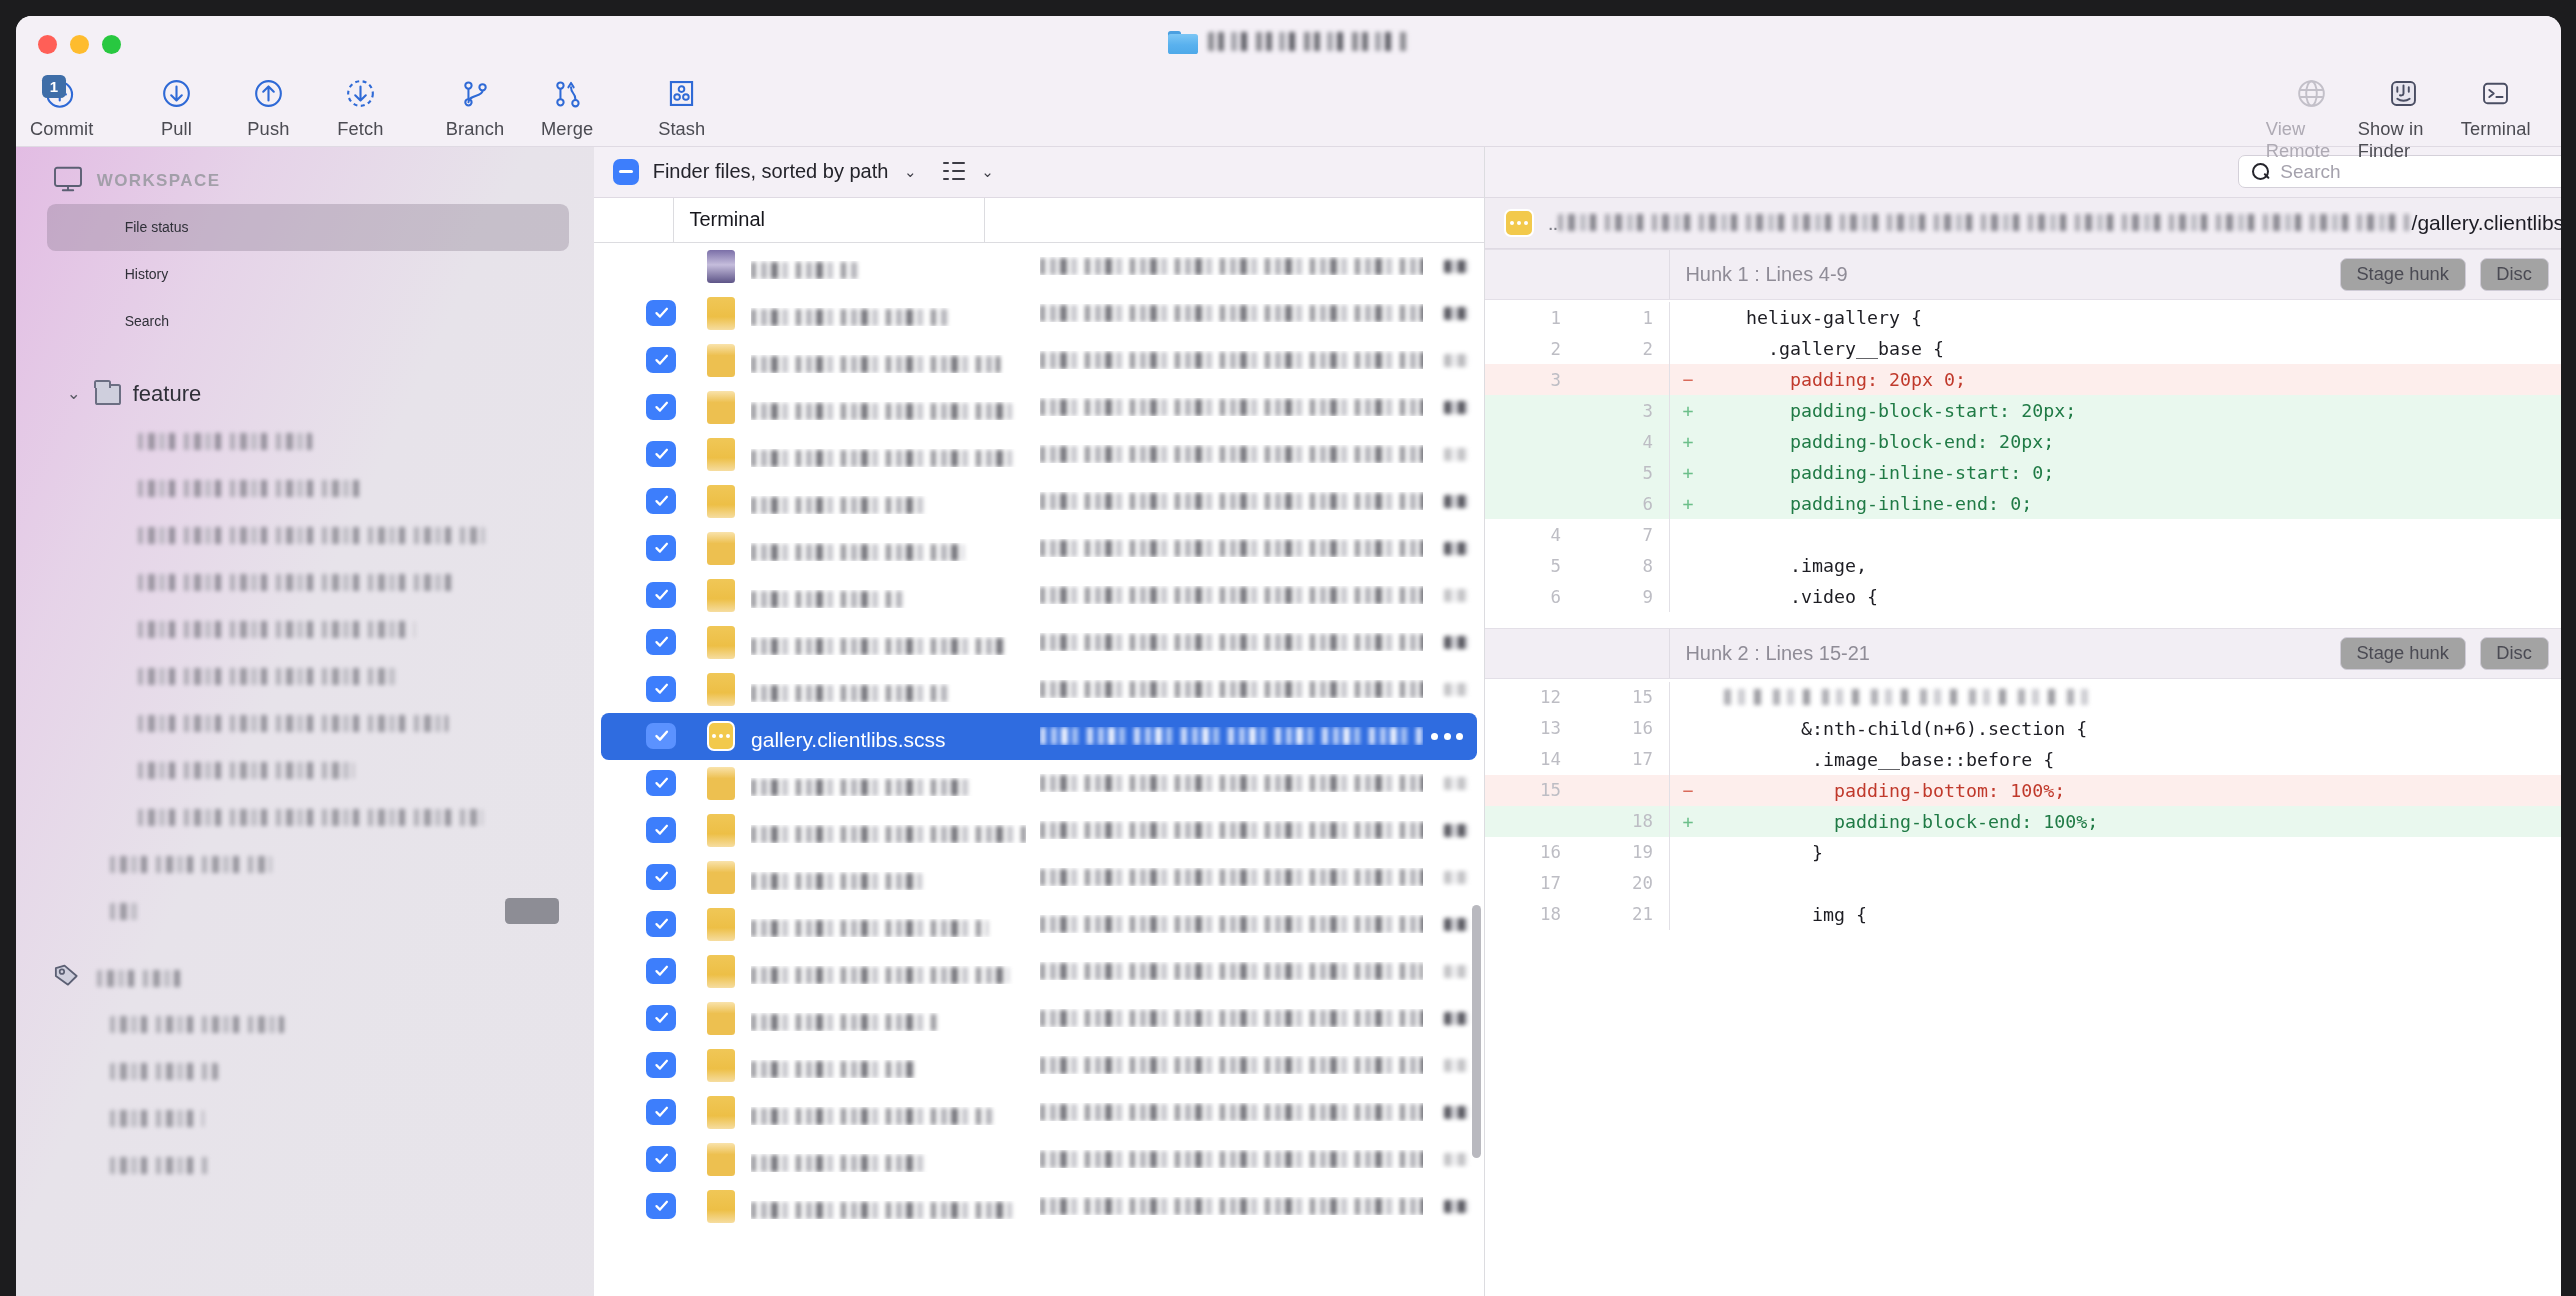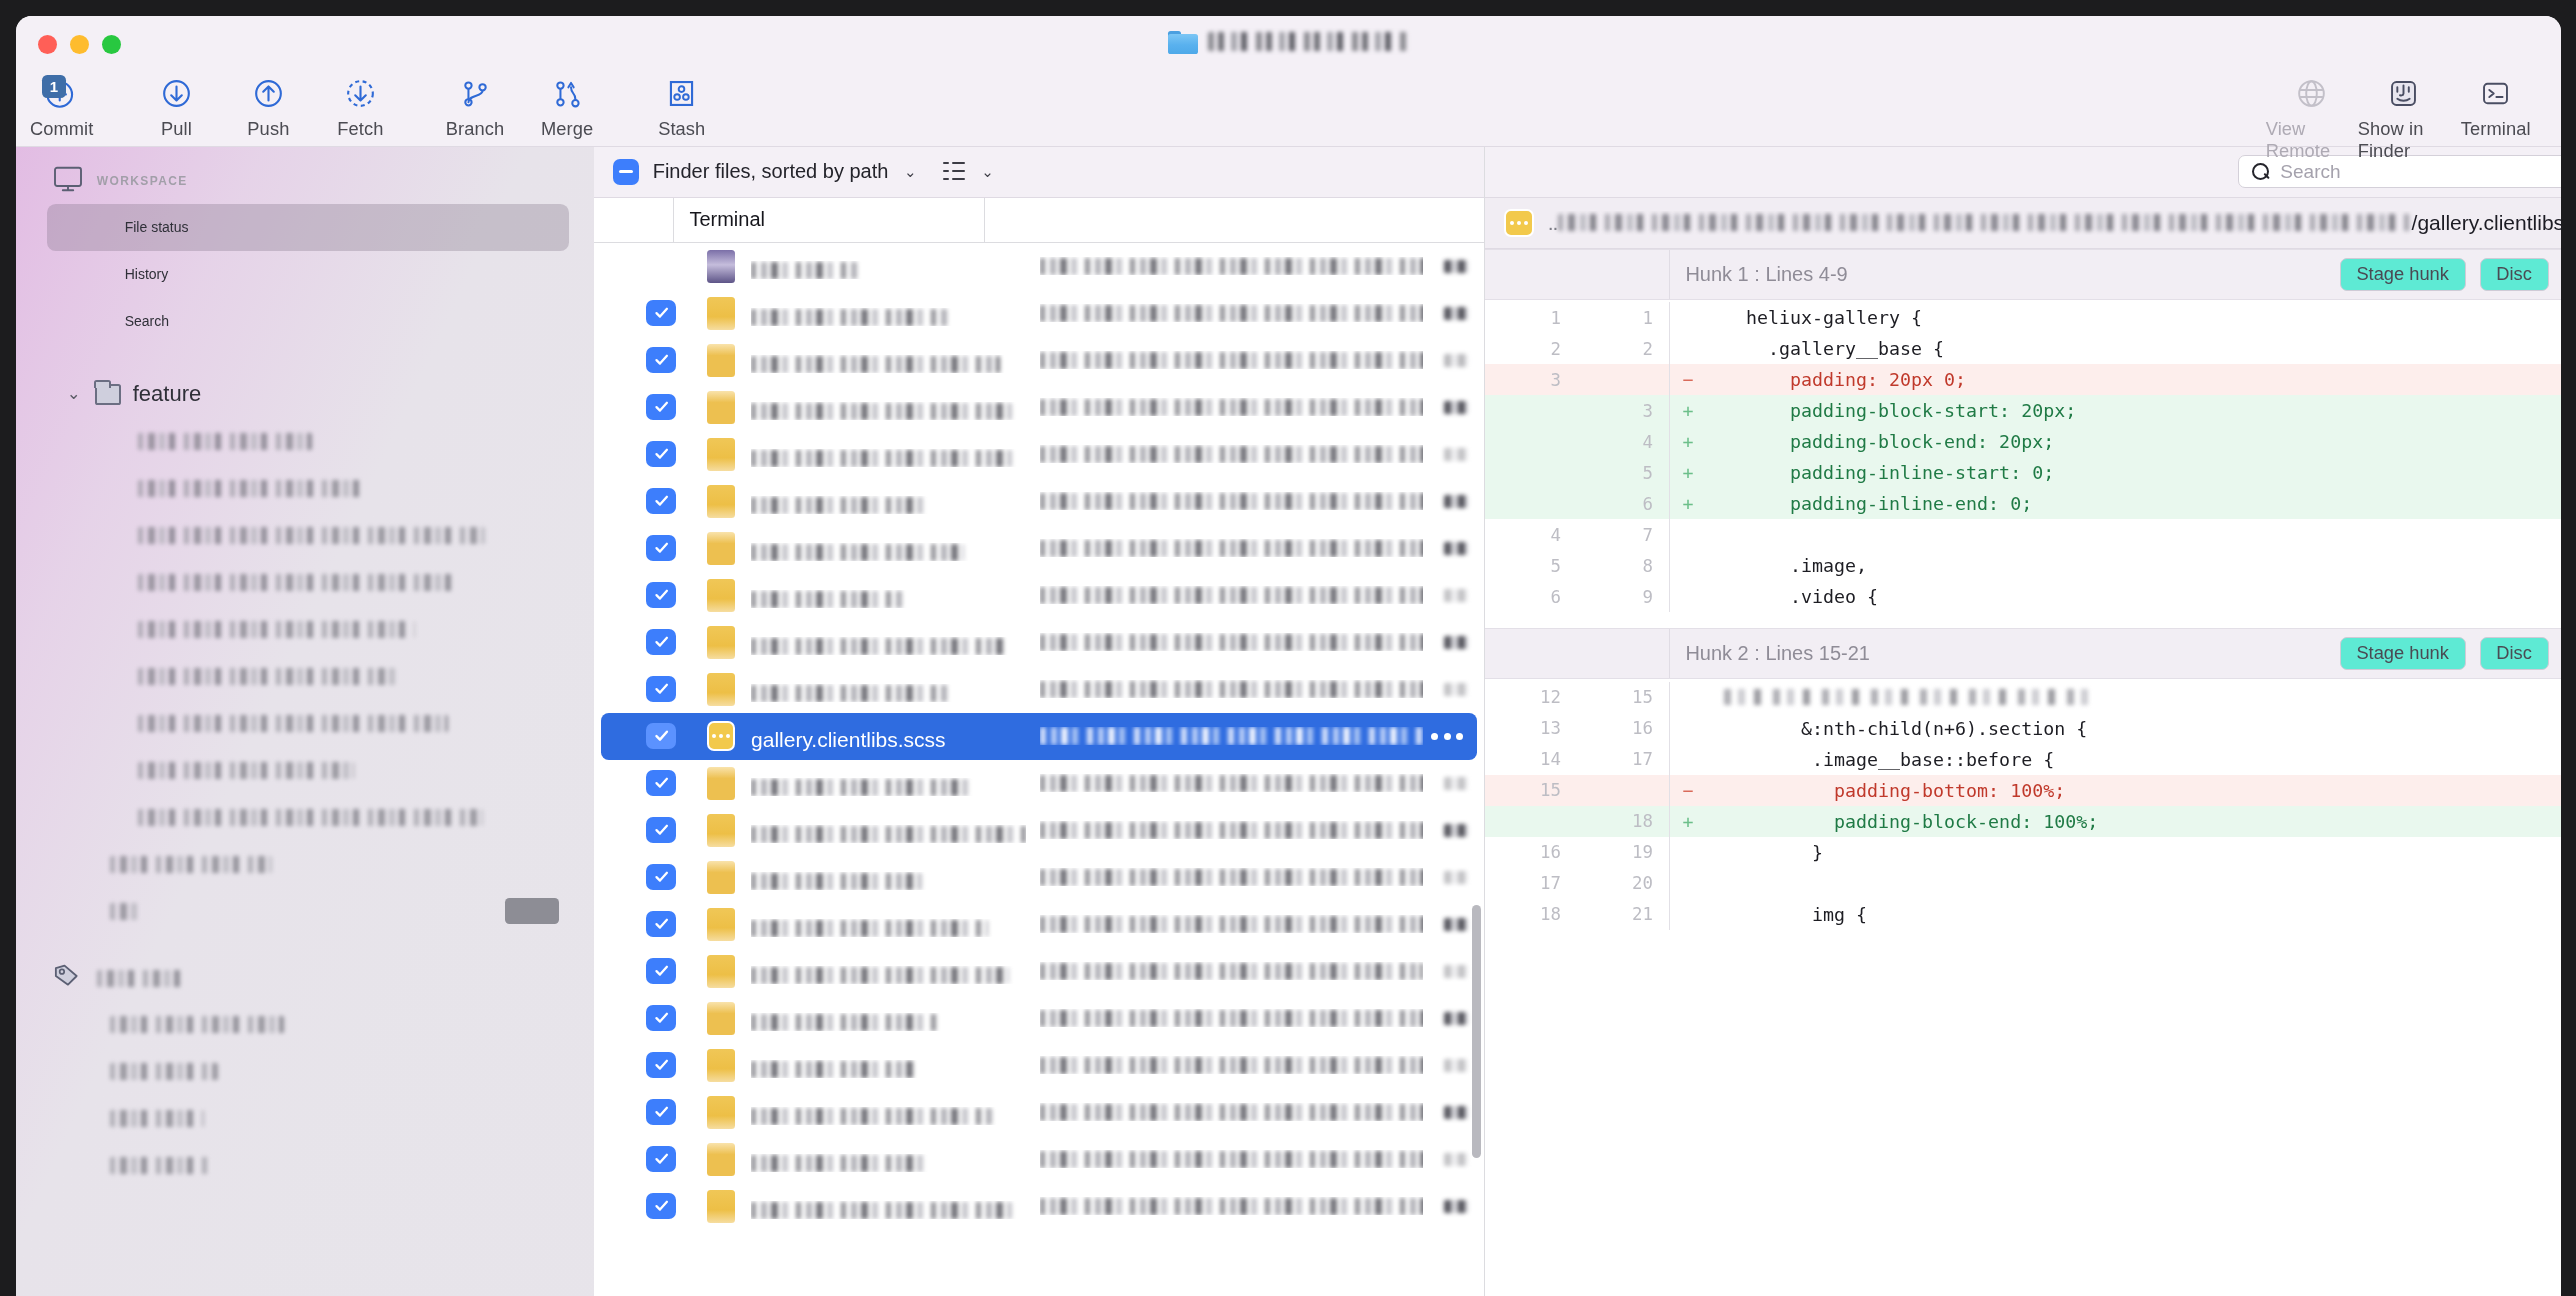--- a/index.html
+++ b/index.html
@@ -101,21 +101,21 @@
       #e7e4ea;
     overflow: hidden;
     font-size: 21px;
     color: #2f3038;
   }
   .sb-section {
     display: flex; align-items: center; gap: 14px;
     padding: 0 0 0 37px; height: 45px;
   }
   .sb-section .stitle {
-    font-size: 12px; font-weight: bold; letter-spacing: 1.4px; color: #a29fa9;
+    font-size: 17px; font-weight: bold; letter-spacing: 1.4px; color: #a29fa9;
   }
   .sb-item {
     height: 47px; margin: 0 24.4px 0 31px;
     display: flex; align-items: center;
     padding-left: 78px; border-radius: 8.7px;
     font-size: 14px; color: #2f3038;
     cursor: default;
   }
   .sb-item.active { background: rgba(122,110,128,.30); }
   .sb-branch {
@@ -303,21 +303,21 @@
   .hunkbar {
     height: 51px; background: #f2eef4;
     display: flex; align-items: center;
     border-top: 0.9px solid #e3dfe7; border-bottom: 0.9px solid #e3dfe7;
   }
   .hunkbar .hgutter { width: 185px; flex: 0 0 185px; height: 100%; border-right: 0.9px solid #e0dce4; }
   .hunkbar .hlabel { flex: 1 1 auto; font-size: 20px; color: #8f8c97; padding-left: 15.7px; }
   .hunk-actions { display: flex; gap: 14px; padding-right: 12.2px; }
   .hbtn {
     height: 33px; padding: 0 15.7px; border: 0.9px solid #cfcbd6; border-radius: 7px;
-    background: #5eead4; color: #4a4a53; font-size: 18.3px;
+    background: #a3a3a3; color: #4a4a53; font-size: 18.3px;
     display: flex; align-items: center;
   }
 
   .codearea { flex: 1 1 auto; overflow: hidden; background: #fff; }
   .cline {
     height: 31px; display: flex; align-items: center;
     font-family: "DejaVu Sans Mono", monospace; font-size: 18.3px;
   }
   .ln {
     width: 92px; flex: 0 0 92px; text-align: right; padding-right: 15.7px;

